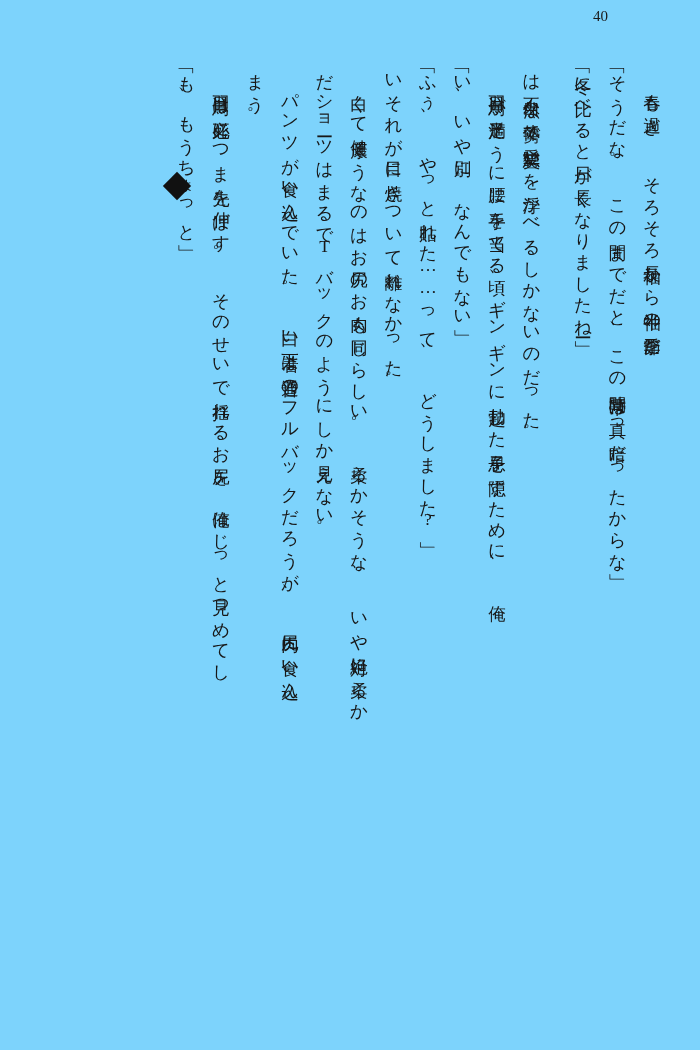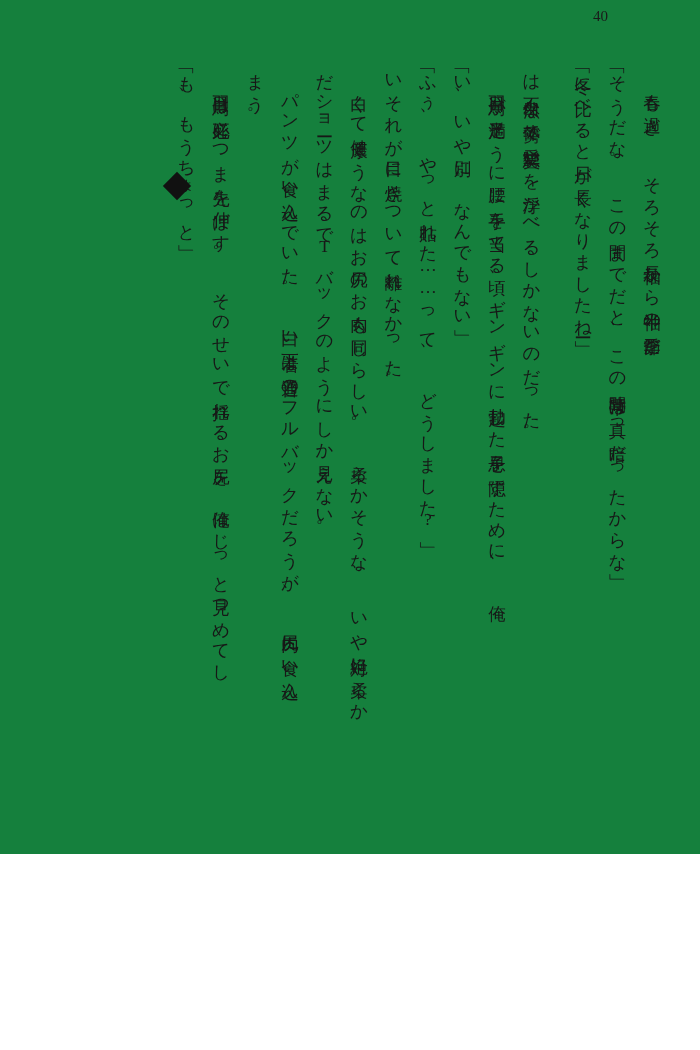--- a/index.html
+++ b/index.html
@@ -3,22 +3,22 @@
 <meta charset="utf-8">
 <style>
   html, body {
     margin: 0;
     padding: 0;
     background: #ffffff;
   }
   .page {
     position: relative;
     width: 700px;
-    height: 854px;
-    background: #15803d;
+    height: 1050px;
+    background: #7dd3fc;
     overflow: hidden;
     font-family: "Liberation Serif", serif;
     color: #1a1a1a;
   }
   .page-number {
     position: absolute;
     top: 8px;
     right: 92px;
     font-size: 15px;
     font-family: "Liberation Serif", serif;

